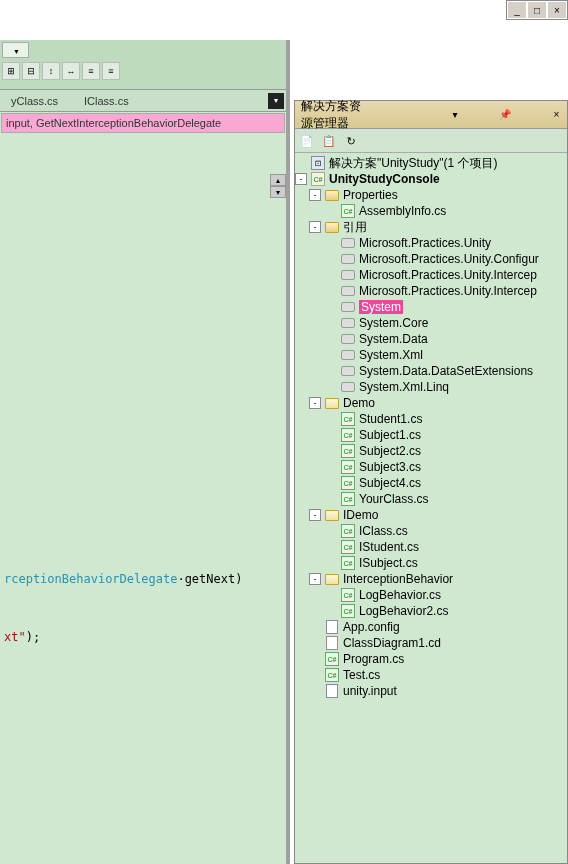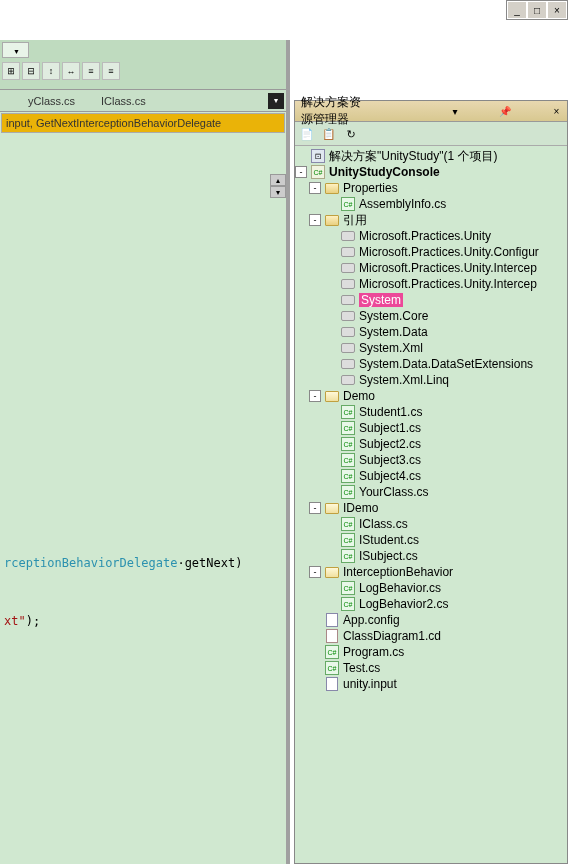--- a/index.html
+++ b/index.html
@@ -8,37 +8,37 @@
     .window-controls { position: absolute; top: 0; right: 0; display: flex; border: 1px solid #888; background: #d4d0c8; }
     .window-controls button { width: 20px; height: 18px; border: 1px solid #fff; background: #d4d0c8; font-size: 10px; cursor: pointer; display: flex; align-items: center; justify-content: center; }
     
     .main-area { position: absolute; top: 40px; left: 0; width: 290px; height: 824px; background: #d0e8d0; border-right: 4px solid #a0a0a0; }
     .toolbar-top { height: 50px; background: #bfdbbf; border-bottom: 1px solid #999; padding: 2px; }
     .toolbar-dropdown { display: inline-block; background: #e8f4e8; border: 1px solid #aaa; padding: 1px 8px 1px 4px; font-size: 11px; position: relative; }
     .toolbar-dropdown:after { content: "▼"; font-size: 7px; margin-left: 3px; }
     .toolbar-icons { margin-top: 4px; display: flex; gap: 2px; }
     .tb-icon { width: 18px; height: 18px; border: 1px solid #bbb; background: #e0ece0; display: inline-flex; align-items: center; justify-content: center; font-size: 9px; }
     
-    .tabs-row { height: 22px; background: #c8e0c8; display: flex; align-items: center; padding-left: 18px; border-bottom: 1px solid #999; position: relative; }
+    .tabs-row { height: 22px; background: #c8e0c8; display: flex; align-items: center; padding-left: 1px; border-bottom: 1px solid #999; position: relative; }
     .tab { padding: 2px 10px; margin-right: 6px; font-size: 11px; color: #333; }
     .tab-btn { position: absolute; right: 2px; width: 16px; height: 16px; background: #222; color: #fff; font-size: 8px; display: flex; align-items: center; justify-content: center; }
     
     .code-editor { background: #d0e8d0; }
-    .method-bar { height: 20px; background: #eab308; border: 1px solid #aaa; margin: 1px; padding: 1px 4px; font-size: 11px; color: #333; display: flex; align-items: center; overflow: hidden; white-space: nowrap; }
+    .method-bar { height: 20px; background: #f9a8d4; border: 1px solid #aaa; margin: 1px; padding: 1px 4px; font-size: 11px; color: #333; display: flex; align-items: center; overflow: hidden; white-space: nowrap; }
     .scroll-arrows { position: absolute; right: 0; top: 134px; width: 16px; }
     .scroll-arrow { width: 16px; height: 12px; background: #ccc; border: 1px solid #999; font-size: 8px; display: flex; align-items: center; justify-content: center; }
     
-    .code-body { padding: 10px 4px; font-family: Consolas, monospace; font-size: 12px; line-height: 1.5; }
+    .code-body { padding: 26px 4px; font-family: Consolas, monospace; font-size: 12px; line-height: 1.5; }
     .code-line { white-space: nowrap; }
     .code-class { color: #2b91af; }
     .code-method { color: #000; }
     .code-str { color: #a31515; }
     
     .solution-panel { position: absolute; top: 100px; right: 0; width: 274px; height: 764px; background: #d0e8d0; border: 1px solid #888; }
-    .panel-title { background: linear-gradient(#e8d8b0, #d8c890); height: 21px; padding: 2px 6px; font-size: 12px; border-bottom: 1px solid #999; display: flex; align-items: center; gap: 40px; }
+    .panel-title { background: linear-gradient(#e8d8b0, #d8c890); height: 28px; padding: 2px 6px; font-size: 12px; border-bottom: 1px solid #999; display: flex; align-items: center; gap: 40px; }
     .panel-title .spacer { flex: 1; }
     .panel-title .ctrl { width: 14px; font-size: 10px; text-align: center; cursor: pointer; }
     .panel-toolbar { height: 24px; background: #d0e4d0; padding: 2px; display: flex; gap: 2px; border-bottom: 1px solid #aaa; }
     .pt-btn { width: 20px; height: 20px; border: 1px solid transparent; display: flex; align-items: center; justify-content: center; font-size: 11px; }
     
     .tree { padding: 2px 0; overflow-y: auto; height: 718px; }
     .tree-node { display: flex; align-items: center; height: 16px; padding-right: 2px; white-space: nowrap; }
     .expander { width: 12px; height: 12px; border: 1px solid #888; background: #fff; font-size: 9px; line-height: 10px; text-align: center; margin-right: 3px; cursor: pointer; flex-shrink: 0; }
     .exp-spacer { width: 15px; flex-shrink: 0; display: inline-block; }
     .node-icon { width: 16px; height: 14px; margin-right: 3px; flex-shrink: 0; display: inline-flex; align-items: center; justify-content: center; }

